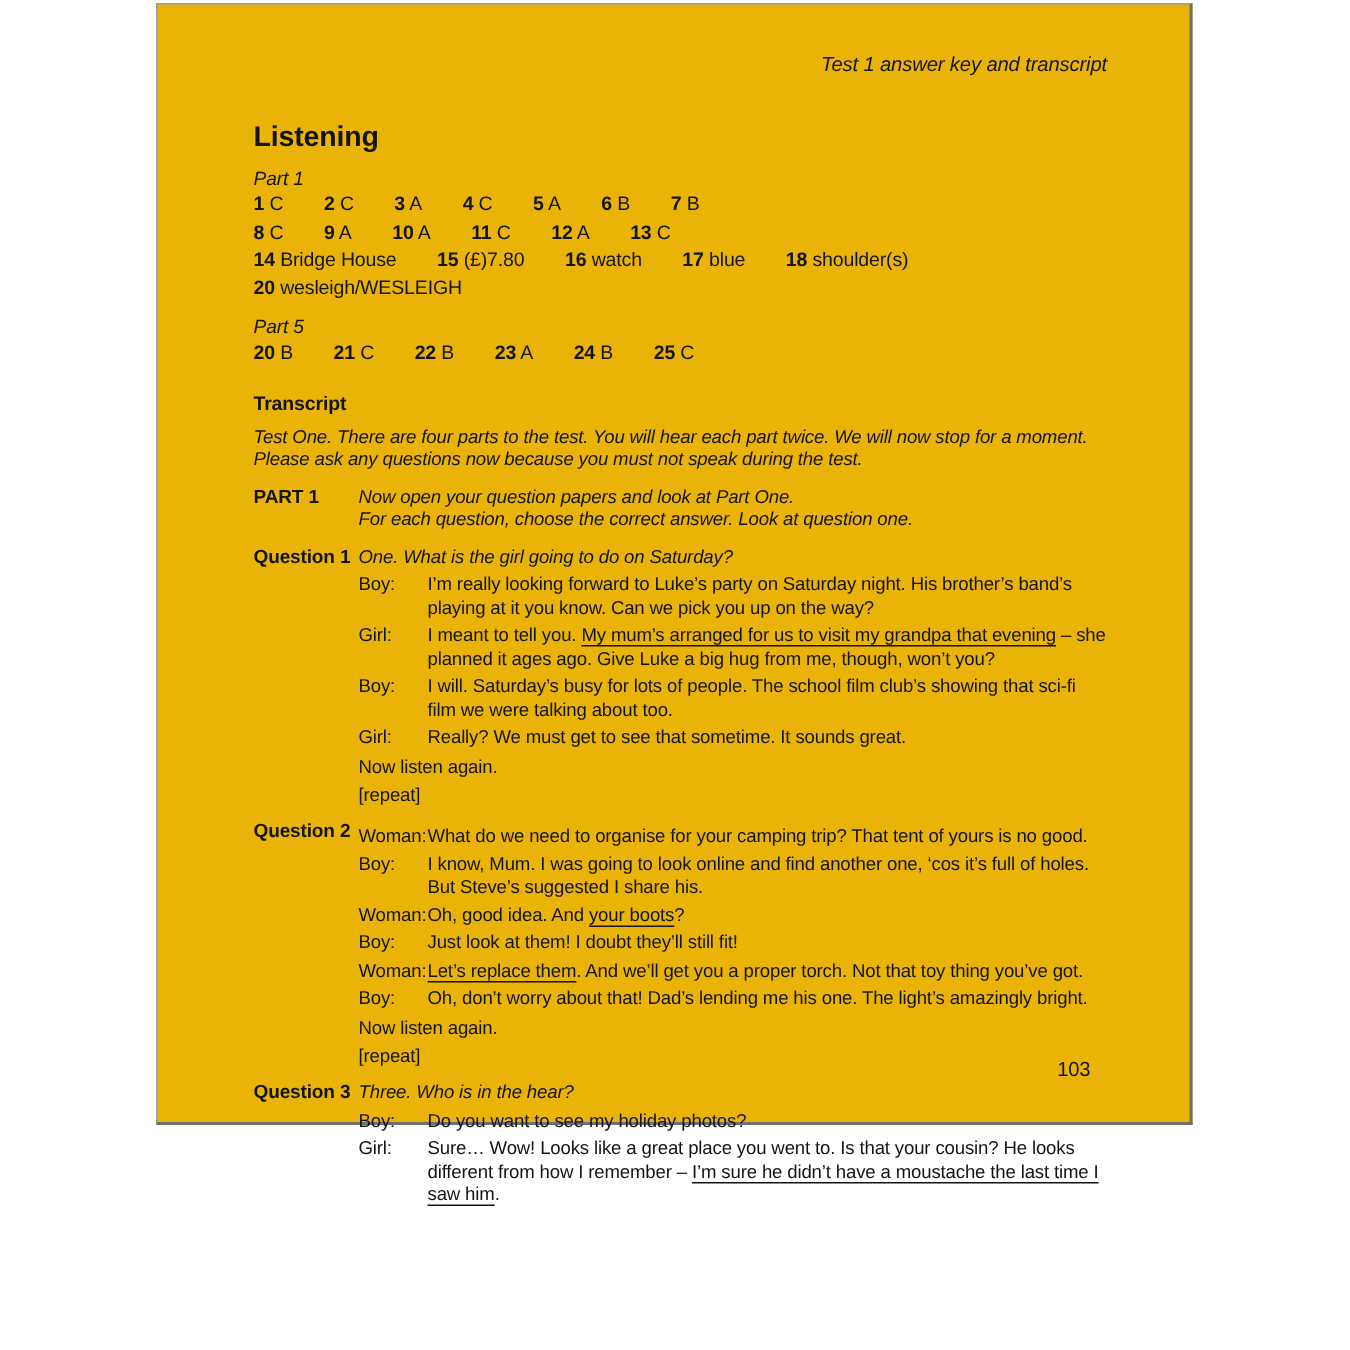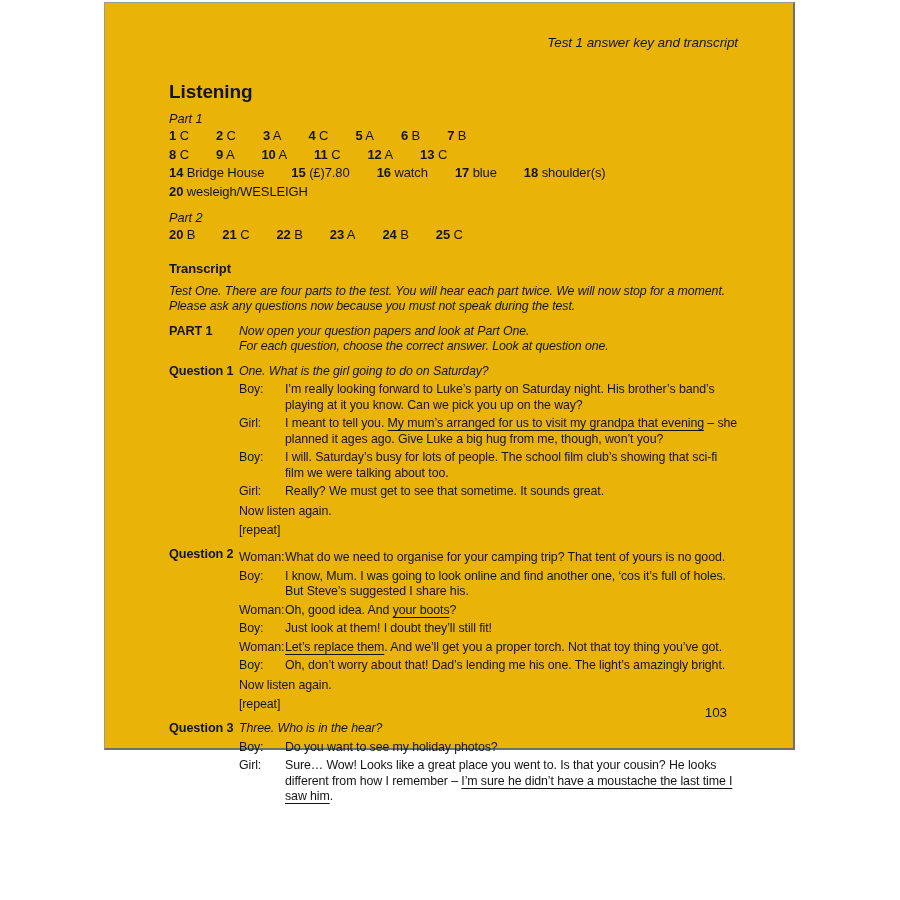--- a/index.html
+++ b/index.html
@@ -98,21 +98,21 @@
   <div class="running-header">Test 1 answer key and transcript</div>
 
   <h1 class="section-title">Listening</h1>
 
   <div id="answer-key">
       <div class="part-label">Part 1</div>
       <div class="ans-row"><span class="ans-item"><span class="ans-num">1</span> <span class="ans-letter">C</span></span><span class="ans-item"><span class="ans-num">2</span> <span class="ans-letter">C</span></span><span class="ans-item"><span class="ans-num">3</span> <span class="ans-letter">A</span></span><span class="ans-item"><span class="ans-num">4</span> <span class="ans-letter">C</span></span><span class="ans-item"><span class="ans-num">5</span> <span class="ans-letter">A</span></span><span class="ans-item"><span class="ans-num">6</span> <span class="ans-letter">B</span></span><span class="ans-item"><span class="ans-num">7</span> <span class="ans-letter">B</span></span></div>
       <div class="ans-row"><span class="ans-item"><span class="ans-num">8</span> <span class="ans-letter">C</span></span><span class="ans-item"><span class="ans-num">9</span> <span class="ans-letter">A</span></span><span class="ans-item"><span class="ans-num">10</span> <span class="ans-letter">A</span></span><span class="ans-item"><span class="ans-num">11</span> <span class="ans-letter">C</span></span><span class="ans-item"><span class="ans-num">12</span> <span class="ans-letter">A</span></span><span class="ans-item"><span class="ans-num">13</span> <span class="ans-letter">C</span></span></div>
       <div class="ans-row"><span class="ans-item"><span class="ans-num">14</span> <span class="ans-letter">Bridge House</span></span><span class="ans-item"><span class="ans-num">15</span> <span class="ans-letter">(£)7.80</span></span><span class="ans-item"><span class="ans-num">16</span> <span class="ans-letter">watch</span></span><span class="ans-item"><span class="ans-num">17</span> <span class="ans-letter">blue</span></span><span class="ans-item"><span class="ans-num">18</span> <span class="ans-letter">shoulder(s)</span></span></div>
       <div class="ans-row"><span class="ans-item"><span class="ans-num">20</span> <span class="ans-letter">wesleigh/WESLEIGH</span></span></div>
-      <div class="part-label">Part 2</div>
+      <div class="part-label">Part 5</div>
       <div class="ans-row"><span class="ans-item"><span class="ans-num">20</span> <span class="ans-letter">B</span></span><span class="ans-item"><span class="ans-num">21</span> <span class="ans-letter">C</span></span><span class="ans-item"><span class="ans-num">22</span> <span class="ans-letter">B</span></span><span class="ans-item"><span class="ans-num">23</span> <span class="ans-letter">A</span></span><span class="ans-item"><span class="ans-num">24</span> <span class="ans-letter">B</span></span><span class="ans-item"><span class="ans-num">25</span> <span class="ans-letter">C</span></span></div>
     </div>
 
   <div class="transcript-title">Transcript</div>
 
   <p class="intro">Test One. There are four parts to the test. You will hear each part twice. We will now stop for a moment. Please ask any questions now because you must not speak during the test.</p>
 
   <div class="block">
     <div class="label">PART 1</div>
     <div class="content">

